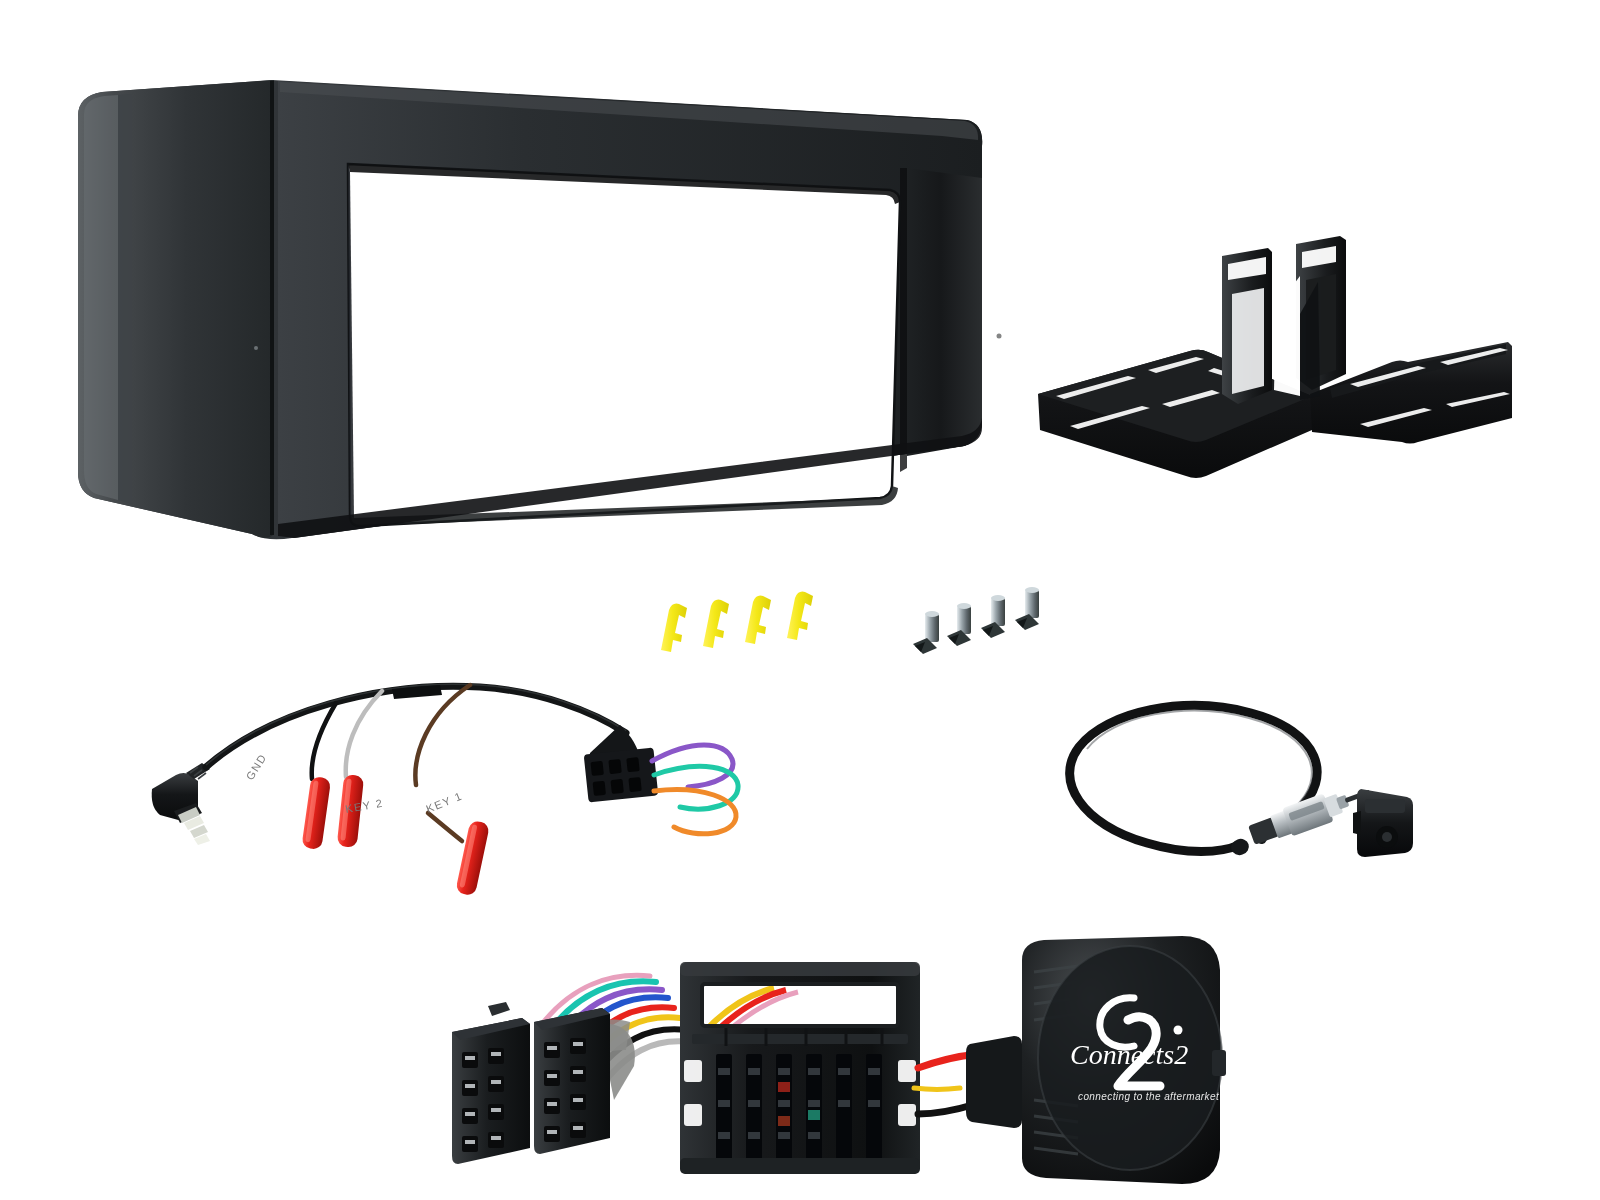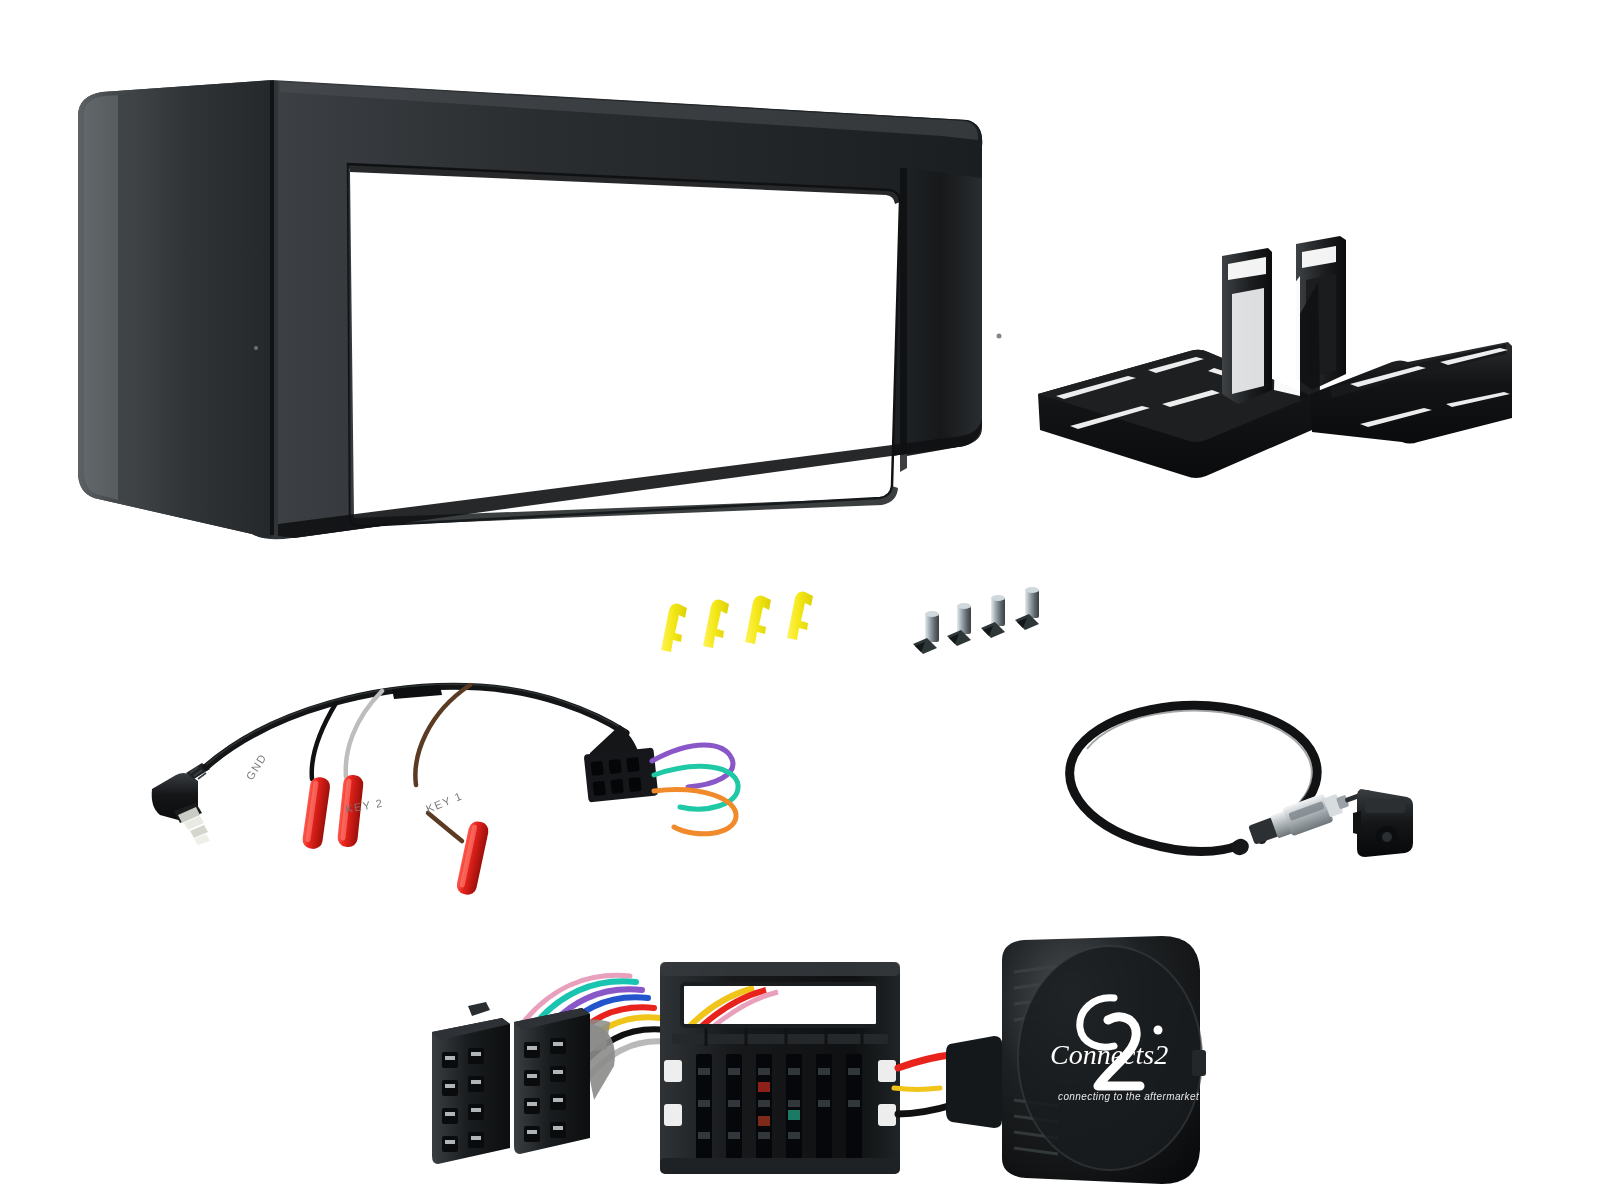--- a/index.html
+++ b/index.html
@@ -32,21 +32,21 @@
   
   #screws { left: 905px; top: 578px; width: 160px; height: 80px; }
 
   
   #patchlead { left: 140px; top: 655px; width: 580px; height: 250px; }
 
   
   #aerial { left: 1035px; top: 685px; width: 370px; height: 185px; }
 
   
-  #swc { left: 410px; top: 900px; width: 790px; height: 280px; }
+  #swc { left: 430px; top: 900px; width: 790px; height: 280px; }
 
   svg { display: block; overflow: visible; }
 </style>
 </head>
 <body>
 
 <div id="stage">
 
   <div class="part" id="fascia">
     <svg width="930" height="500" viewBox="0 0 930 500">

